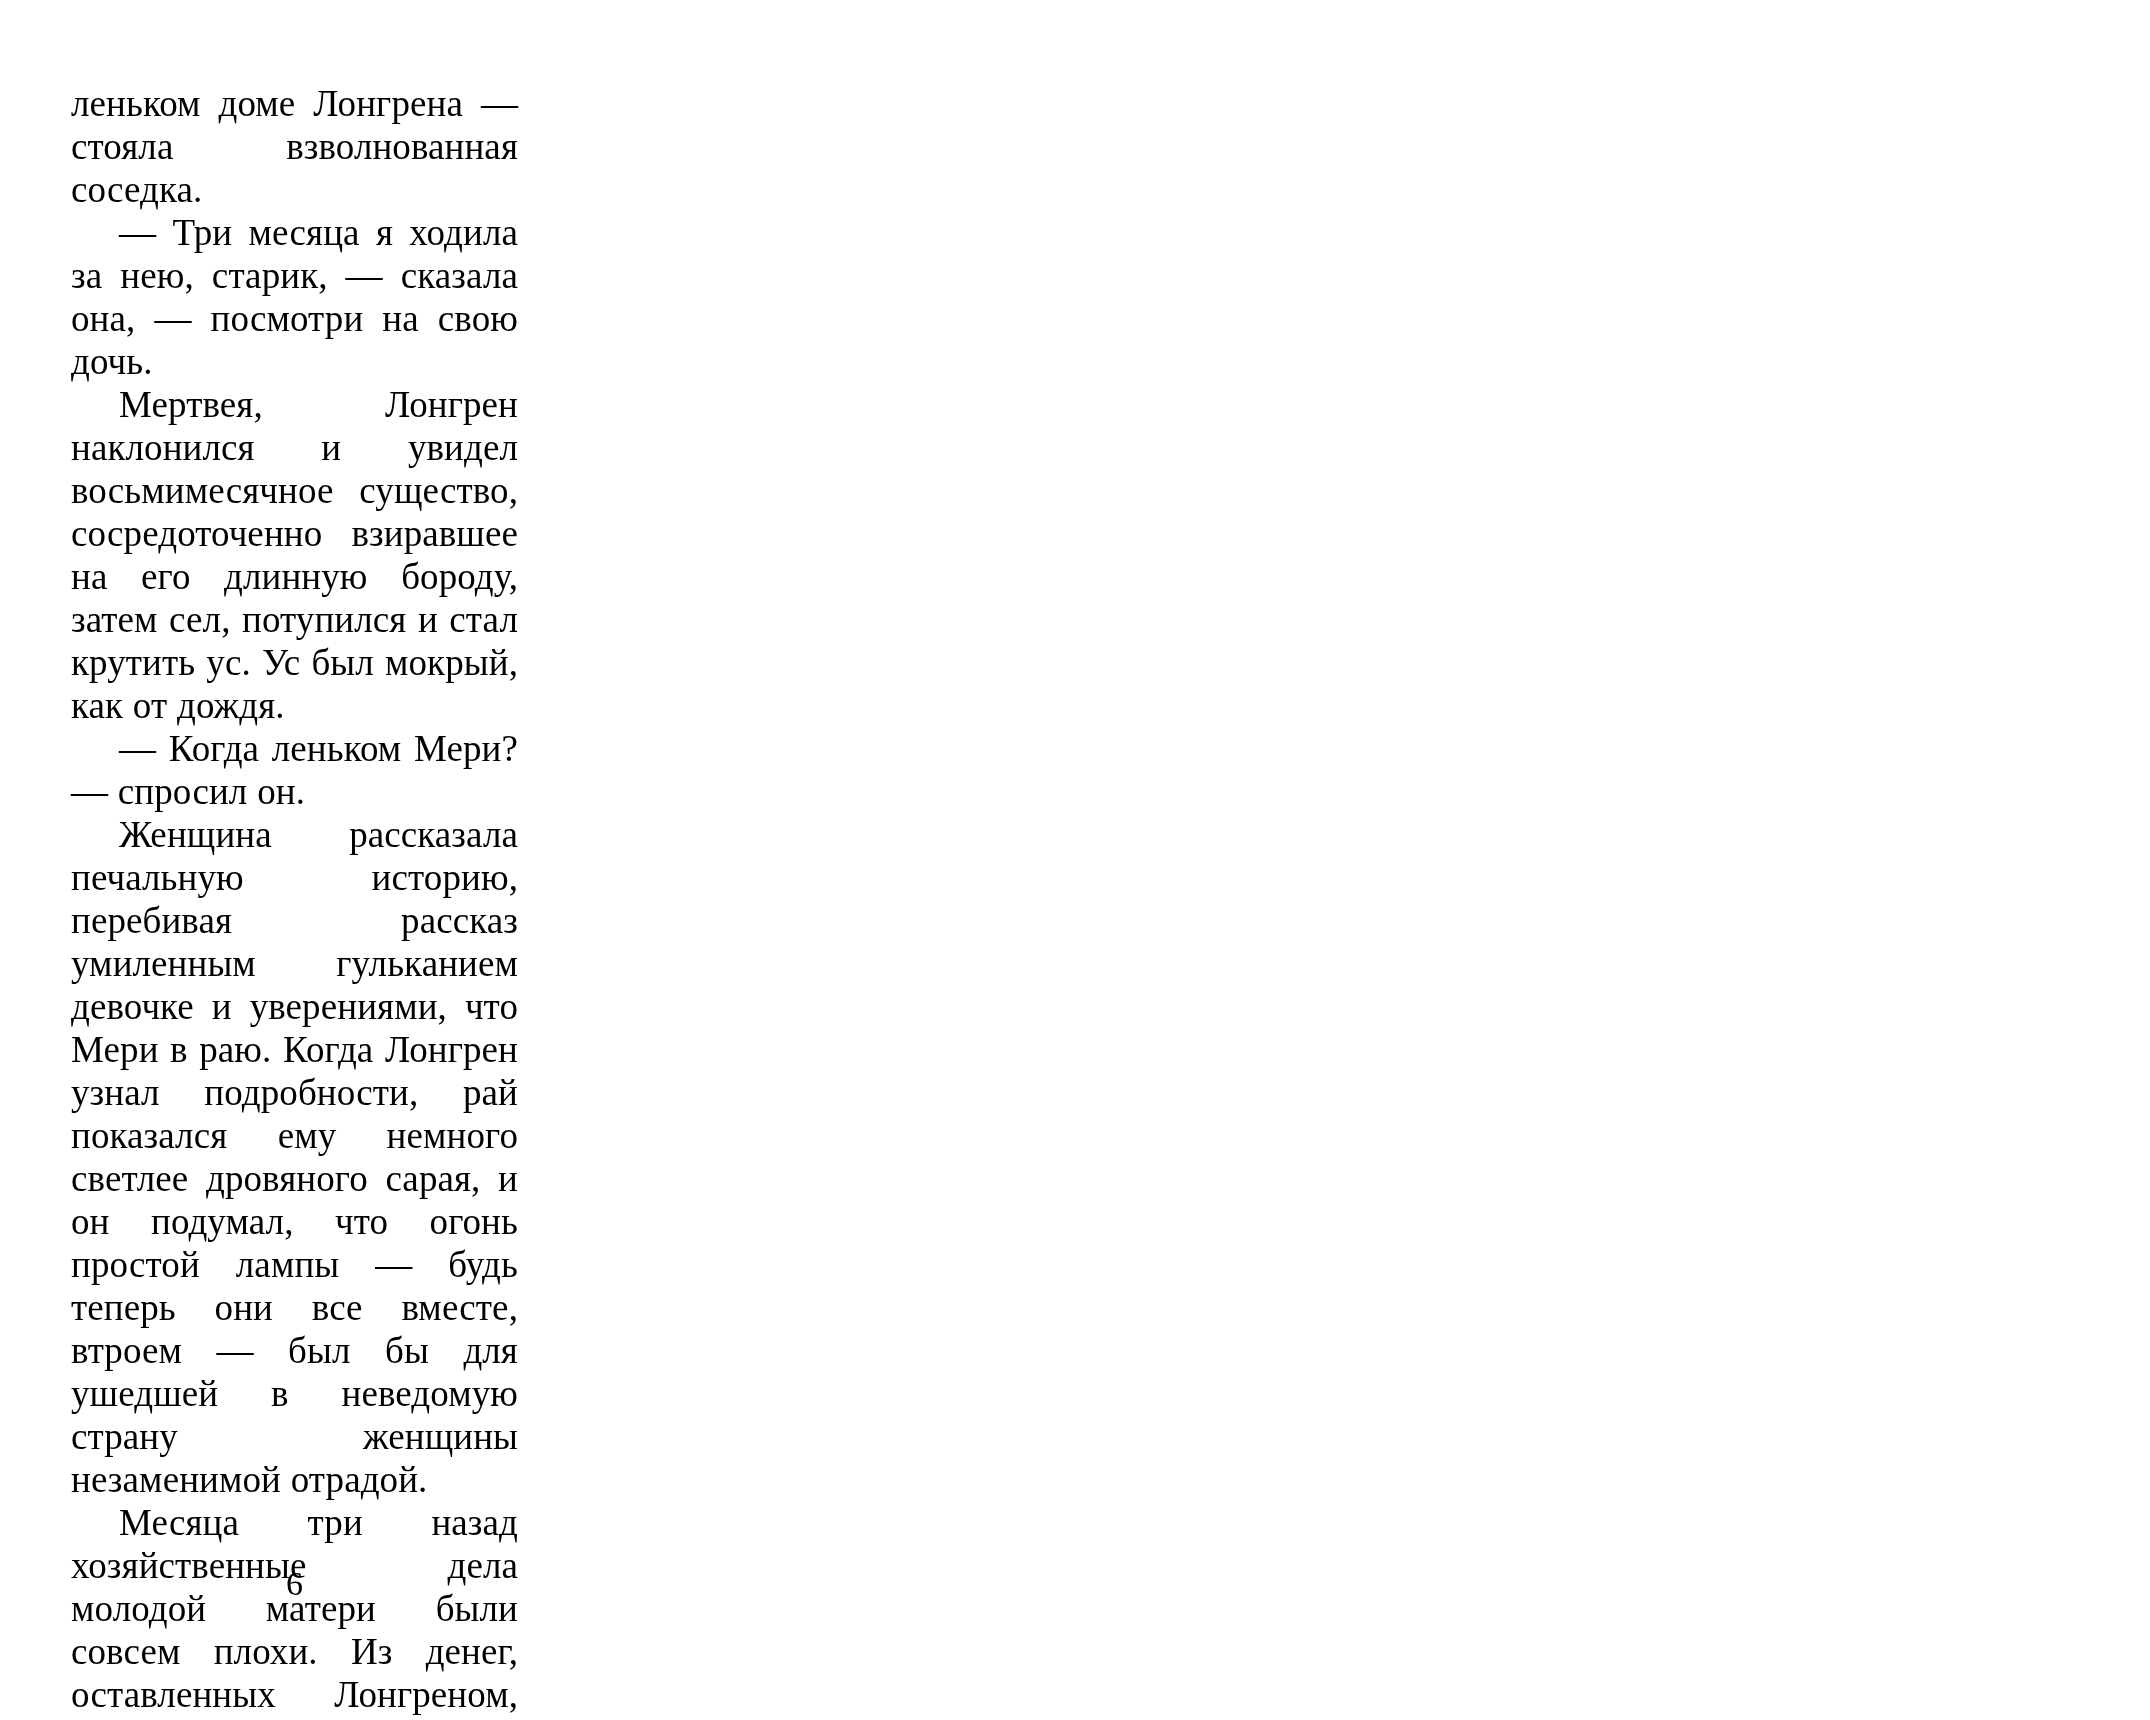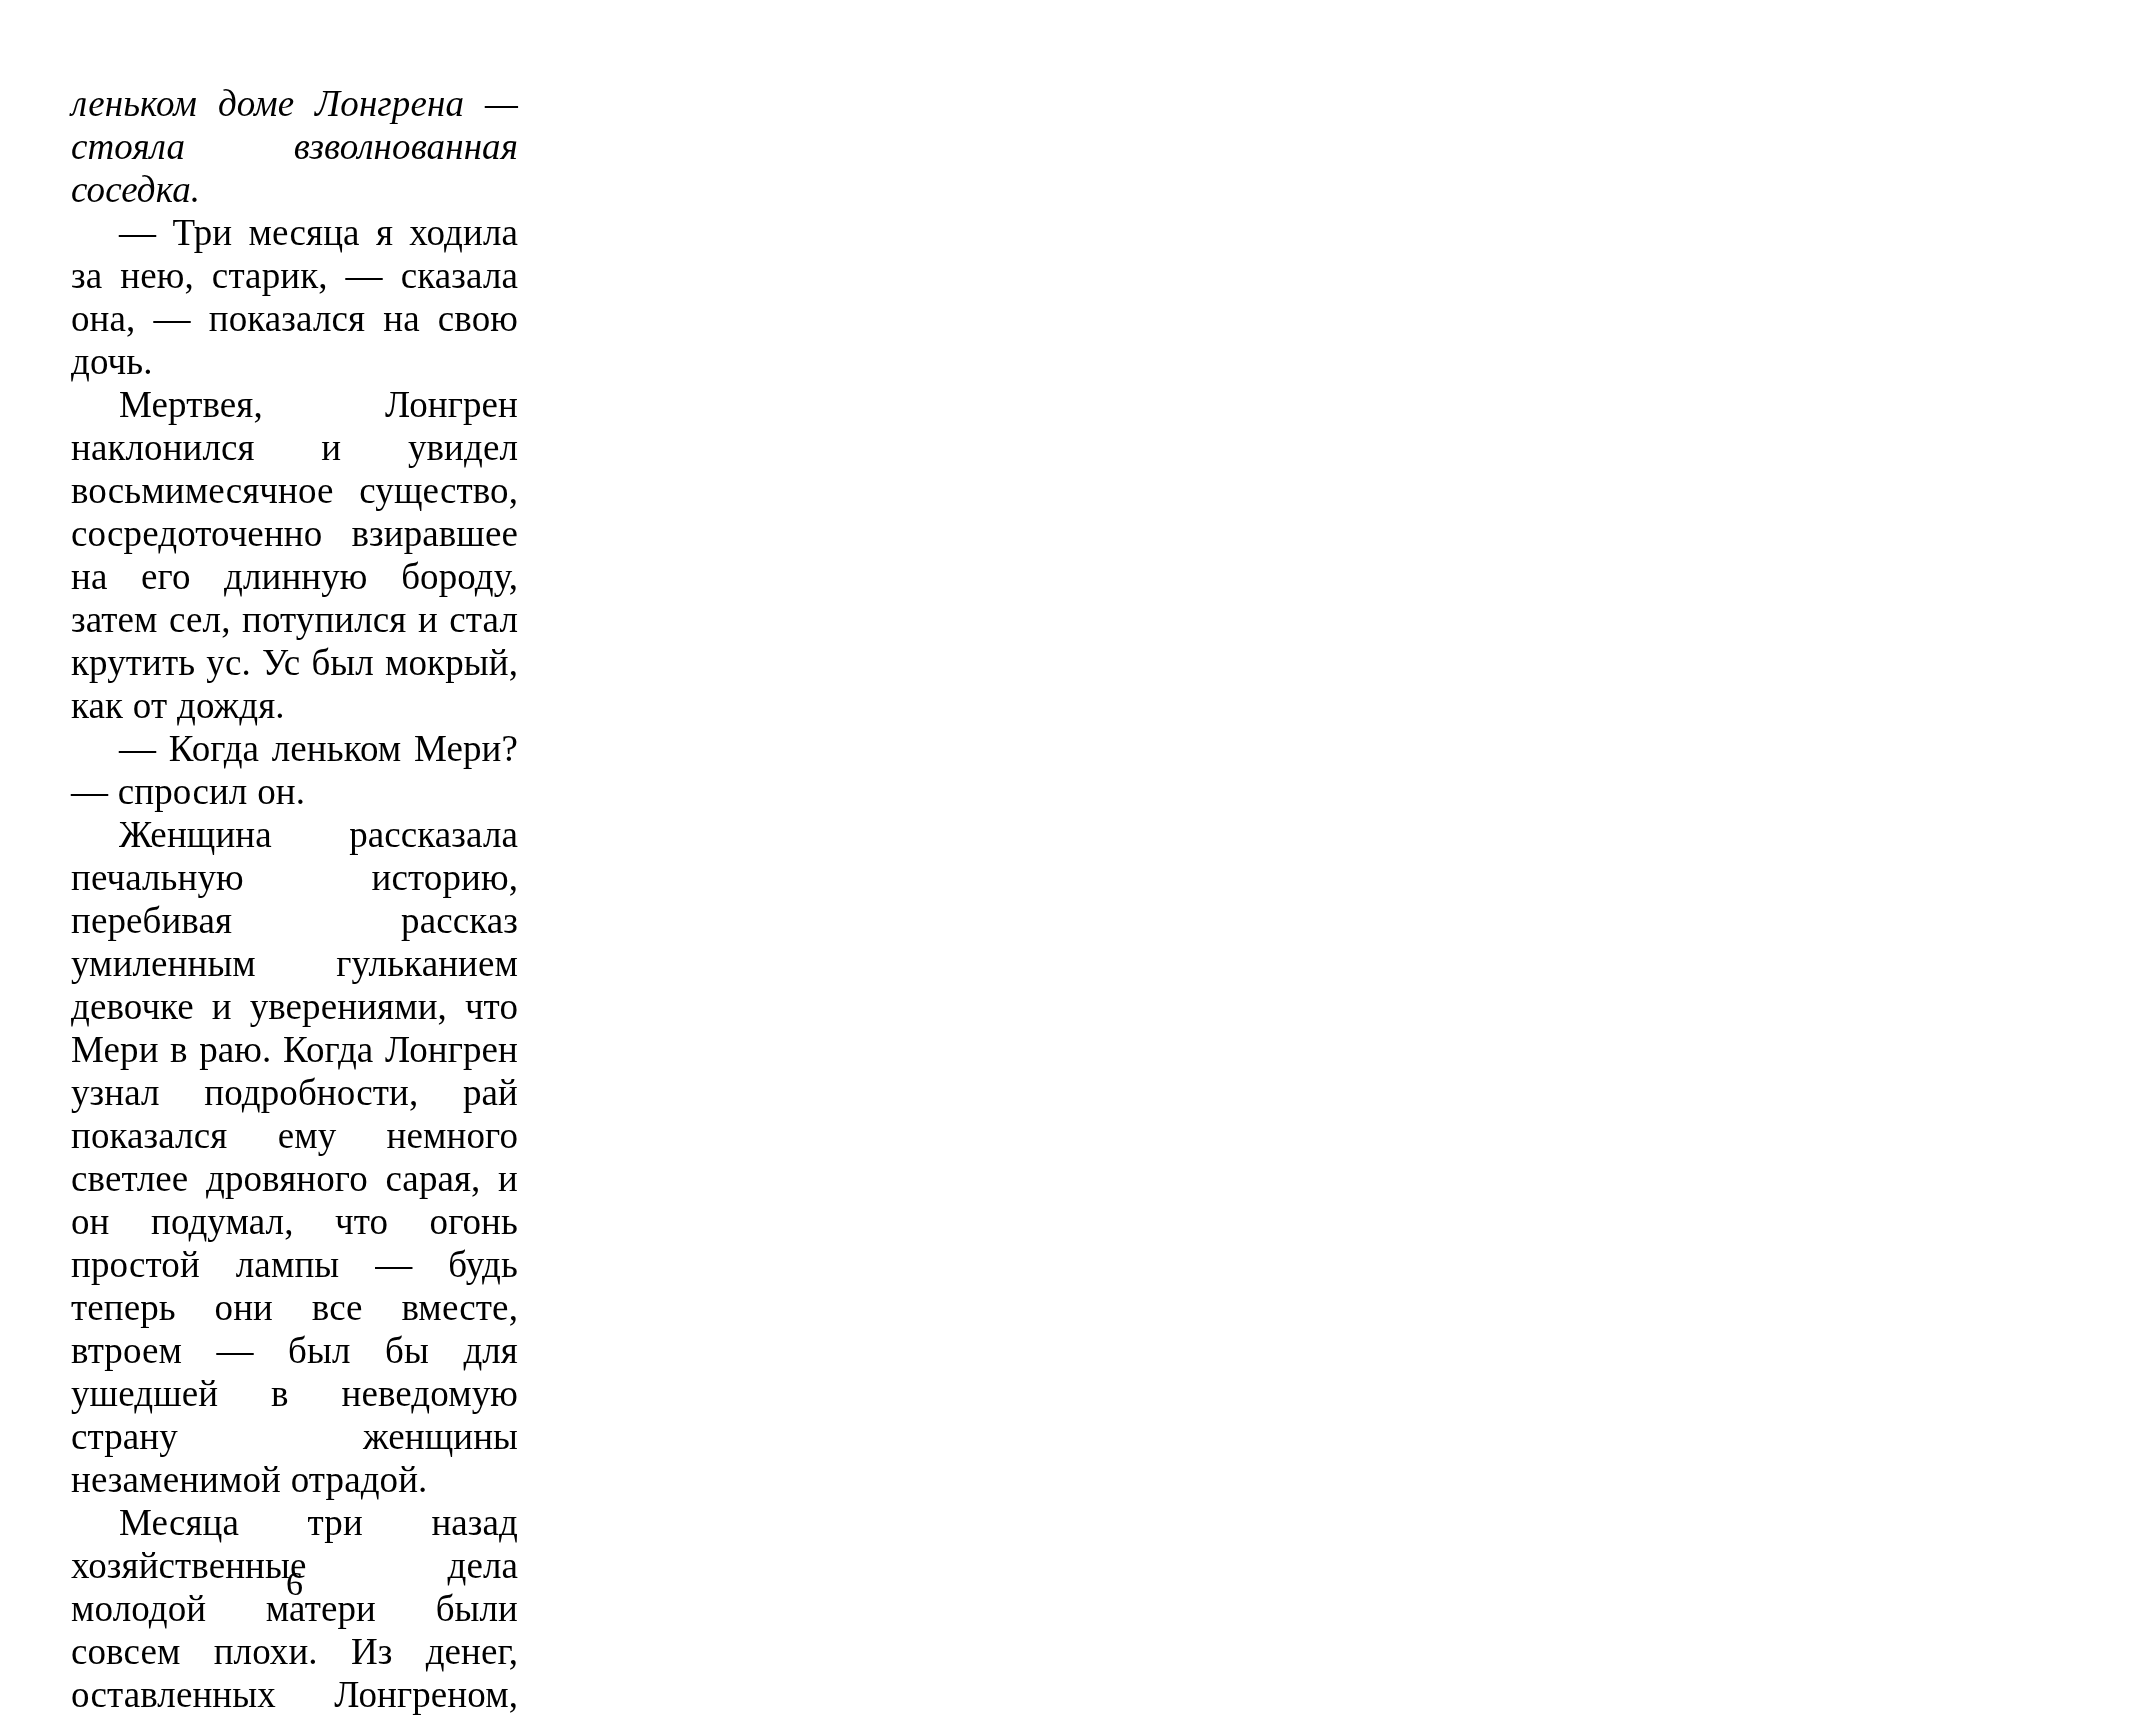--- a/index.html
+++ b/index.html
@@ -43,42 +43,41 @@
   .page-left .textblock  { left: 71px;  width: 447px; }
 
   .para {
     margin: 0;
     padding: 0;
     text-indent: 48px;
     text-align: justify;
   }
   .para.cont {
     text-indent: 0;
-    font-style: italic;
   }
   
 
   .folio {
     position: absolute;
     font-size: 34px;
     line-height: 34px;
     text-align: center;
     color: #000;
   }
   .page-left .folio  { left: 71px;  width: 447px;  top: 1567px; }
 </style>
 </head>
 <body>
 
 <div class="spread">
 
   <div class="page page-left">
     <div class="textblock">
       <p class="para cont">леньком доме Лонгрена — стояла взволнованная соседка.</p>
-      <p class="para">— Три месяца я ходила за нею, старик, — сказала она, — показался на свою дочь.</p>
+      <p class="para">— Три месяца я ходила за нею, старик, — сказала она, — посмотри на свою дочь.</p>
       <p class="para">Мертвея, Лонгрен наклонился и увидел восьмимесячное существо, сосредоточенно взиравшее на его длинную бороду, затем сел, потупился и стал крутить ус. Ус был мокрый, как от дождя.</p>
       <p class="para">— Когда леньком Мери? — спросил он.</p>
       <p class="para">Женщина рассказала печальную историю, перебивая рассказ умиленным гульканием девочке и уверениями, что Мери в раю. Когда Лонгрен узнал подробности, рай показался ему немного светлее дровяного сарая, и он подумал, что огонь простой лампы — будь теперь они все вместе, втроем — был бы для ушедшей в неведомую страну женщины незаменимой отрадой.</p>
       <p class="para">Месяца три назад хозяйственные дела молодой матери были совсем плохи. Из денег, оставленных Лонгреном, добрая половина ушла на лечение после трудных родов, на заботы о здоровье новорожденной; наконец, потеря небольшой, но необходимой для жизни суммы,</p>
     </div>
     <div class="folio">6</div>
   </div>
 
   <div class="page page-right">
     

